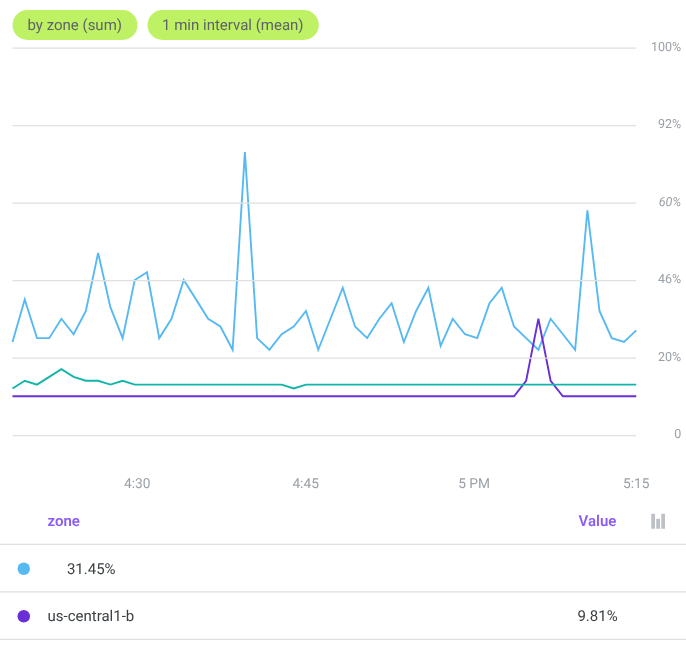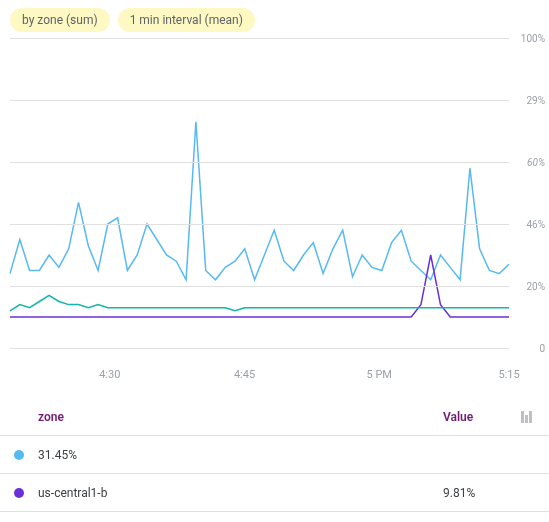--- a/index.html
+++ b/index.html
@@ -13,21 +13,21 @@
     width: 549px;
     height: 522px;
     overflow: hidden;
   }
   .chips {
     display: flex;
     gap: 8px;
     padding: 8px 10px 6px 10px;
   }
   .chip {
-    background: #fef9c3;
+    background: #bef264;
     color: #5f6368;
     border-radius: 14px;
     padding: 4px 12px;
     font-size: 12px;
     line-height: 16px;
   }
   .chart-wrap {
     position: relative;
     width: 100%;
     padding: 0 40px 0 10px;
@@ -49,21 +49,21 @@
     color: #9aa0a6;
     font-size: 10px;
   }
   .xlabels {
     position: relative;
     height: 20px;
     margin-top: 20px;
   }
   .xlabel {
     position: absolute;
-    top: 0;
+    top: 12px;
     transform: translateX(-50%);
     color: #9aa0a6;
     font-size: 11px;
   }
   svg.lines {
     position: absolute;
     left: 0; top: 0;
     width: 100%;
     height: 100%;
     overflow: visible;
@@ -73,26 +73,26 @@
   }
   .thead, .trow {
     display: flex;
     align-items: center;
     padding: 0 14px;
     border-bottom: 1px solid #e0e0e0;
     height: 38px;
   }
   .thead {
     font-weight: 600;
-    color: #701a75;
+    color: #8b5cf6;
     font-size: 12px;
   }
   .col-dot { width: 24px; display:flex; align-items:center; }
   .col-zone { flex: 1; }
-  .col-value { width: 70px; text-align: left; }
+  .col-value { width: 70px; text-align: center; }
   .col-icon { width: 22px; display:flex; justify-content:flex-end; }
   .dot {
     width: 10px; height: 10px; border-radius: 50%;
   }
   .bars-icon {
     width: 14px; height: 12px;
     display: flex; gap: 1px; align-items:flex-end;
   }
   .bars-icon span { display:block; width:3px; background:#bdc1c6; }
 </style>
@@ -113,21 +113,21 @@
       </svg>
   <div class="gridline" style="top: 100%;"></div>
       <div class="ylabel" style="top: 100%;">0</div>
       <div class="gridline" style="top: 80%;"></div>
       <div class="ylabel" style="top: 80%;">20%</div>
       <div class="gridline" style="top: 60%;"></div>
       <div class="ylabel" style="top: 60%;">46%</div>
       <div class="gridline" style="top: 40%;"></div>
       <div class="ylabel" style="top: 40%; font-style: italic;">60%</div>
       <div class="gridline" style="top: 20%;"></div>
-      <div class="ylabel" style="top: 20%;">29%</div>
+      <div class="ylabel" style="top: 20%;">92%</div>
       <div class="gridline" style="top: 0%;"></div>
       <div class="ylabel" style="top: 0%;">100%</div>
     </div>
   <div class="xlabels" id="xlabels">
       <div class="xlabel" style="left: 20%;">4:30</div>
       <div class="xlabel" style="left: 47%;">4:45</div>
       <div class="xlabel" style="left: 74%;">5 PM</div>
       <div class="xlabel" style="left: 100%;">5:15</div>
     </div>
 </div>

